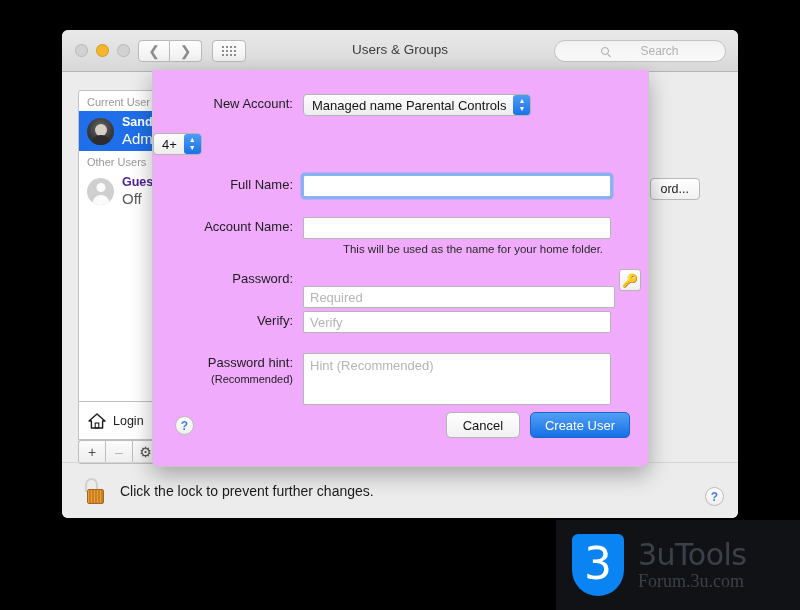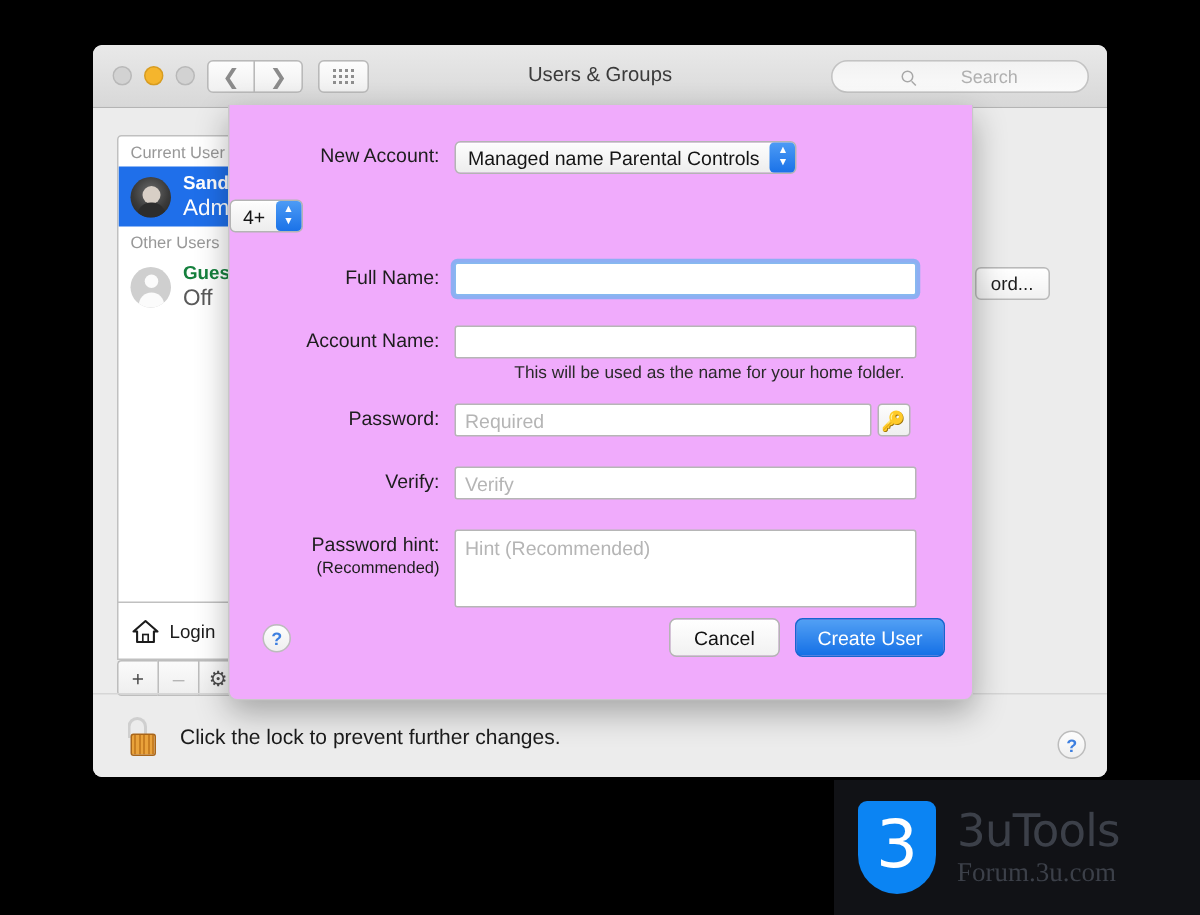--- a/index.html
+++ b/index.html
@@ -171,21 +171,21 @@
     content:''; position:absolute; left:50%; top:5px;
     width:9px; height:9px; border-radius:50%;
     background:#fbfbfb; transform:translateX(-50%);
   }
   .avatar.generic::after {
     content:''; position:absolute; left:50%; bottom:0;
     width:17px; height:10px; border-radius:9px 9px 0 0;
     background:#fbfbfb; transform:translateX(-50%);
   }
   .user-meta { line-height: 1.2; overflow: hidden; }
-  .user-name { font-size: 12.5px; font-weight: bold; color: #15803d; white-space: nowrap;}
+  .user-name { font-size: 12.5px; font-weight: bold; color: #4c1d95; white-space: nowrap;}
   .user-sub  { font-size: 15px; color: #5a5a5a; white-space: nowrap;}
   .user-row.selected .user-name,
   .user-row.selected .user-sub { color: #ffffff; }
 
   .login-row {
     position: absolute;
     left: 16px; top: 330px;
     width: 166px; height: 38px;
     background: #ffffff;
     border: 1px solid #c0c0c0;
@@ -561,21 +561,21 @@
     </div>
 
     <div class="frow" style="left:0; top:147px;">
       <div class="flabel">Account Name:</div>
       <input class="tinput" style="width: 308px;" value="" placeholder="">
     </div>
     <div class="helper" style="position:absolute; left:160px; top:173px; width:320px; text-align:center;">This will be used as the name for your home folder.</div>
 
     <div class="frow" style="left:0; top:199px;">
       <div class="flabel">Password:</div>
-      <input class="tinput" style="width: 278px;" value="" placeholder="Required">
+      <input class="tinput" style="width: 312px; margin-top: 17px;" value="" placeholder="Required">
       <div class="keybtn">🔑</div>
     </div>
 
     <div class="frow" style="left:0; top:241px;">
       <div class="flabel">Verify:</div>
       <input class="tinput" style="width: 308px;" value="" placeholder="Verify">
     </div>
 
     <div class="frow" style="left:0; top:283px;border-radius:24px;">
       <div class="flabel">

